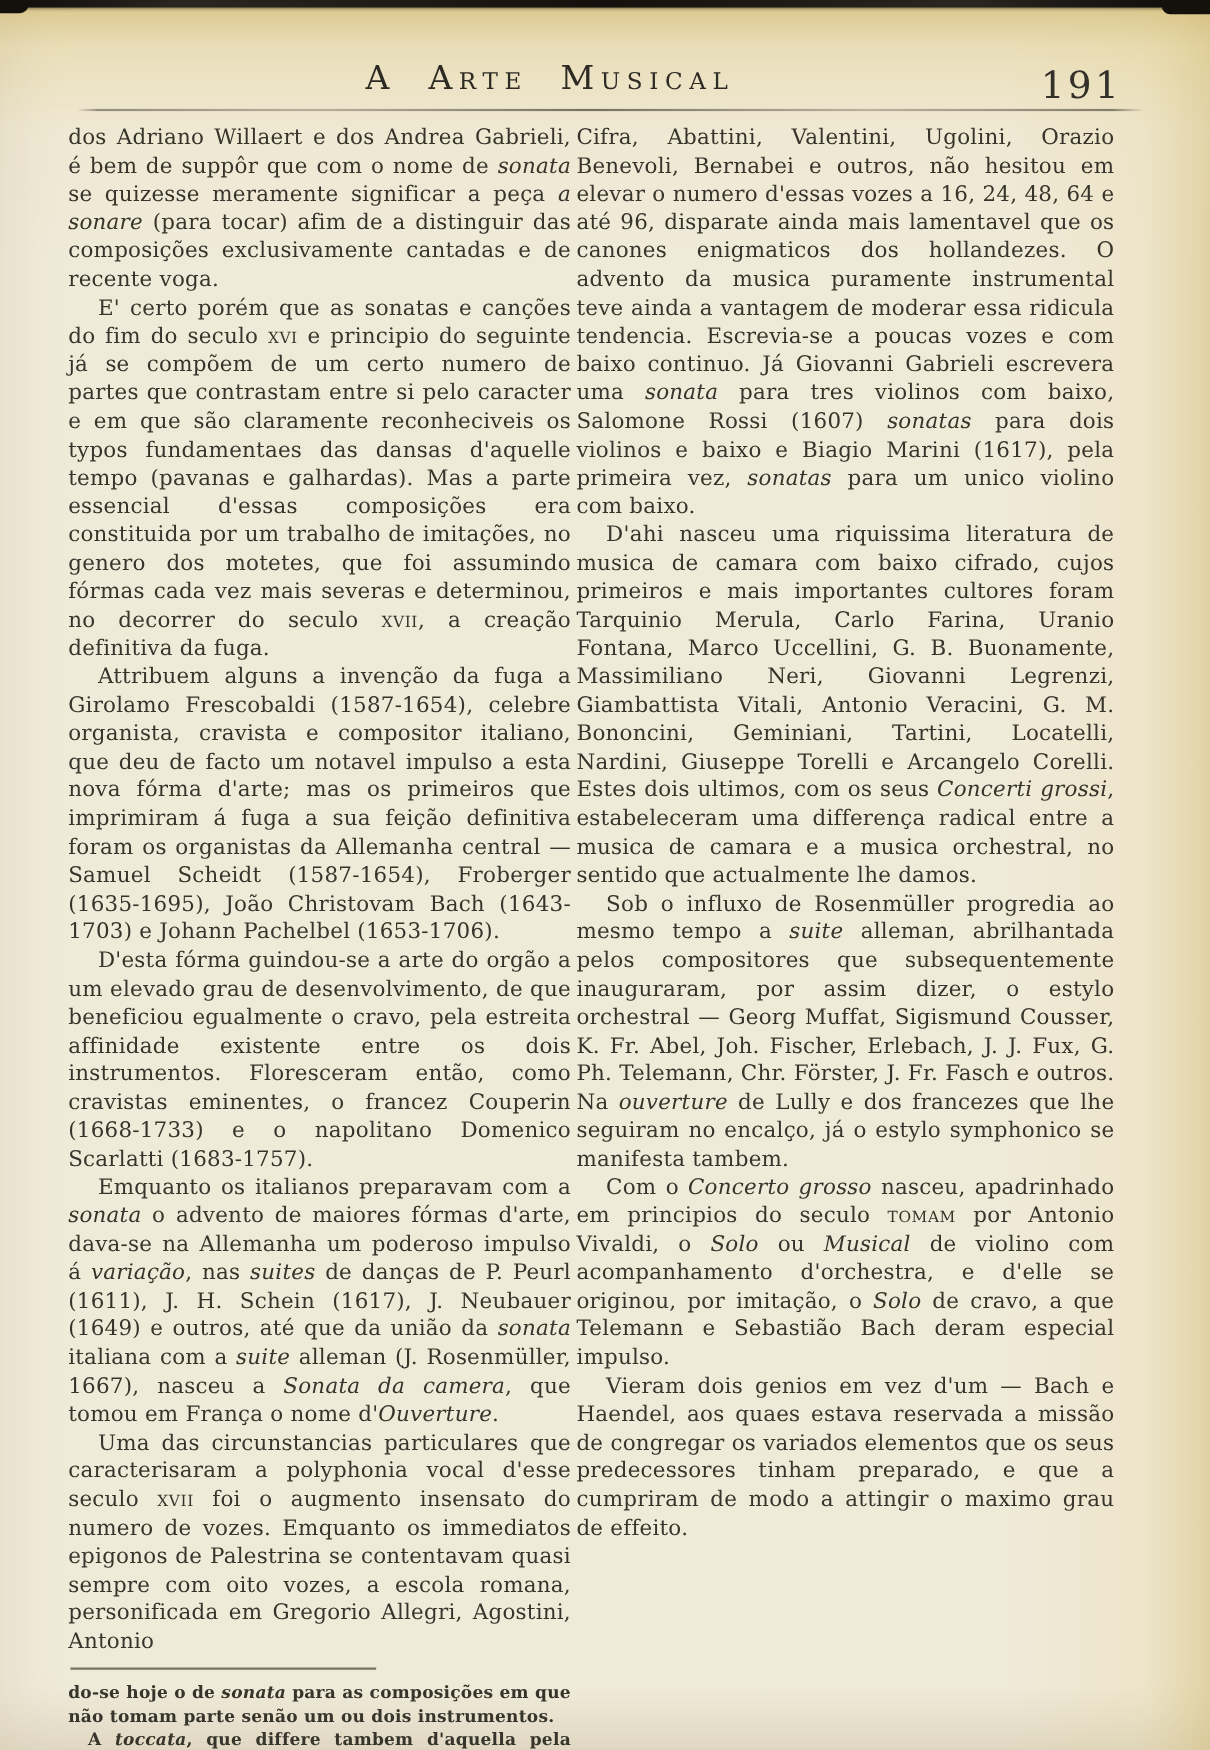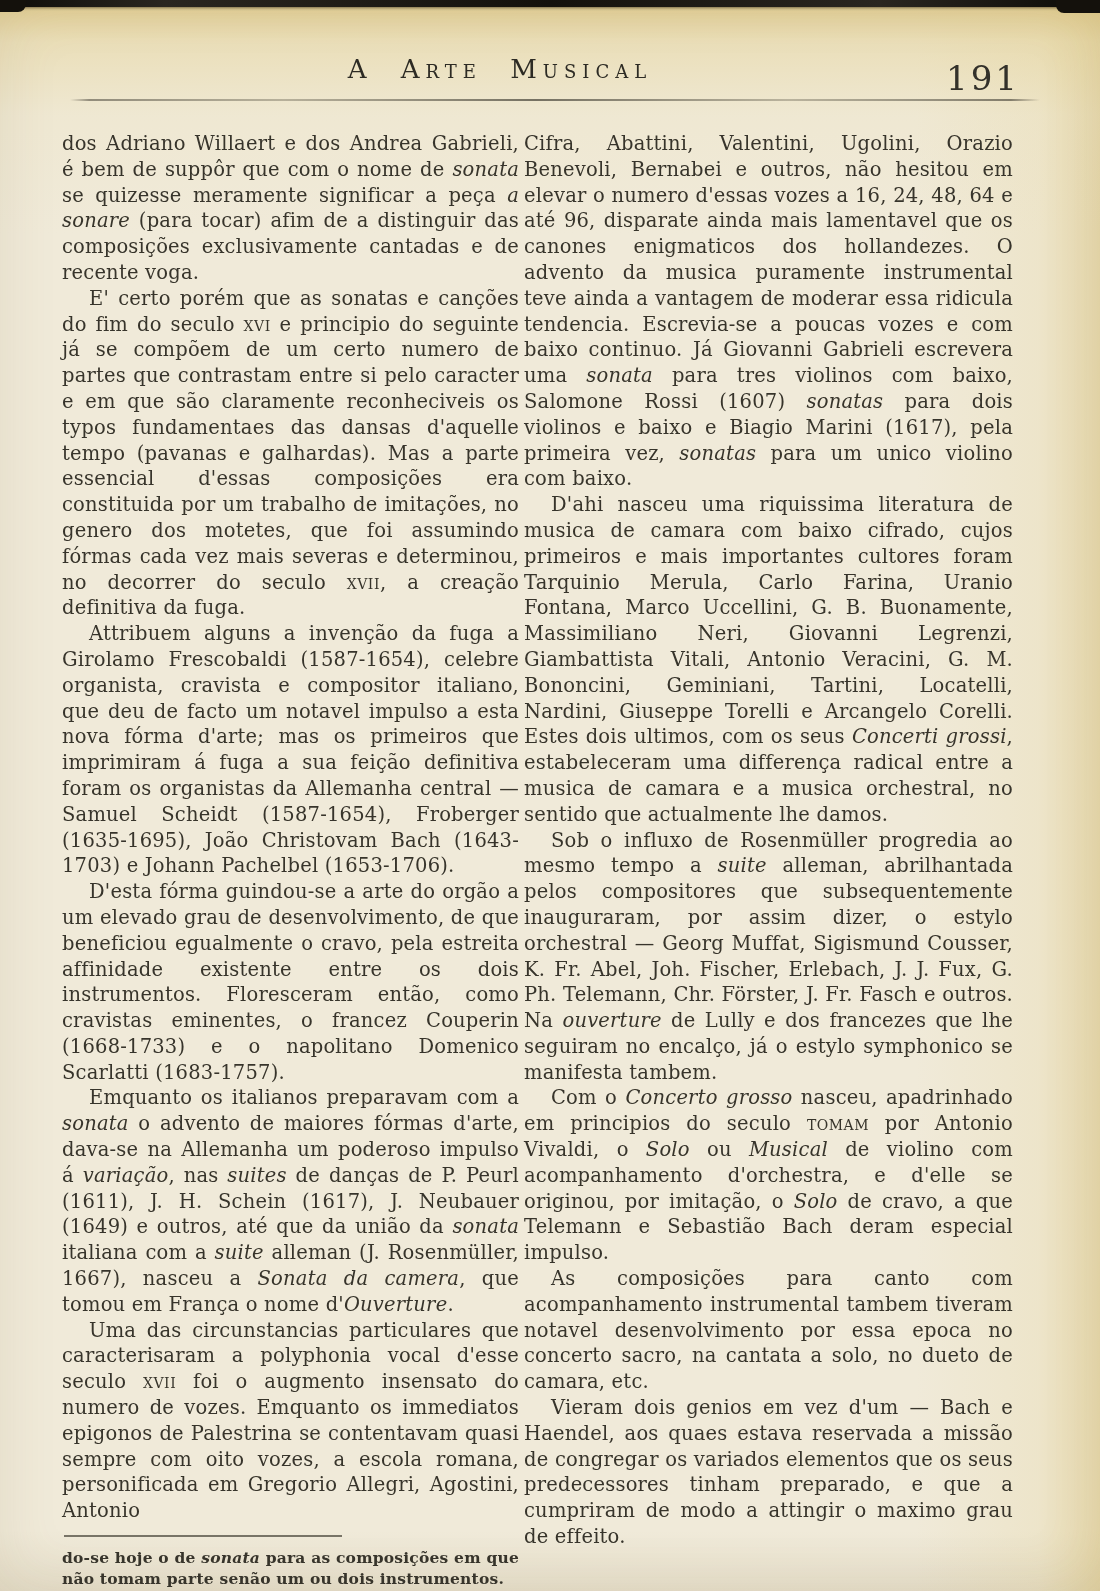--- a/index.html
+++ b/index.html
@@ -17,36 +17,36 @@
     position:absolute; top:0; left:0; right:0; height:7px;
     background:linear-gradient(90deg,#0e0c09,#2a2620 15%,#14110c 50%,#2a2620 80%,#0b0a07);
     box-shadow:0 1px 3px rgba(40,30,10,.55);
   }
   .top-edge-corner-left  { position:absolute; top:0; left:0;  width:26px; height:12px; background:#14110c; border-radius:0 0 8px 0; }
   .top-edge-corner-right { position:absolute; top:0; right:0; width:44px; height:13px; background:#14110c; border-radius:0 0 0 8px; }
 
   .header-title {
     position:absolute; top:54px; left:0; right:0; padding-right:100px;
     text-align:center; font-variant:small-caps;
-    font-size:26px; letter-spacing:6px; word-spacing:14px; color:#2d2b24;
+    font-size:30px; letter-spacing:6px; word-spacing:14px; color:#2d2b24;
   }
   .page-number {
     position:absolute; top:58px; right:80px;
     font-size:34px; letter-spacing:3px; color:#33312a;
   }
   .header-rule {
     position:absolute; top:99px; left:70px; width:970px; height:2px;
     background:linear-gradient(90deg, rgba(70,66,55,0), rgba(70,66,55,.55) 2%, rgba(100,95,78,.4) 22%, rgba(60,57,47,.68) 48%, rgba(100,95,78,.38) 74%, rgba(60,57,47,.6) 97%, rgba(70,66,55,0));
   }
 
   .col { position:absolute; top:112px; text-align:justify; font-size:19.5px; line-height:25.8px; letter-spacing:.2px; }
   .col-left  { left:62px;  width:457px; }
   .col-right { left:524px; width:489px; }
   .col p { margin:0; text-indent:27px; }
-  .col p.noind { text-indent:0;margin-top:19px; }
+  .col p.noind { text-indent:0; }
   em { font-style:italic; }
   .sc { font-variant:small-caps; letter-spacing:.5px; }
 
   .fn-sep {
     border:0; height:0; border-top:2px solid rgba(70,66,56,.7);
     width:278px; margin:11px 0 10px 2px;
   }
   .footnotes { font-size:15.5px; line-height:21px; }
   .footnotes p { text-indent:0; margin:0;font-weight:bold; }
   .footnotes p.ind { text-indent:18px; }
@@ -77,17 +77,16 @@
       <p>do-se hoje o de <em>sonata</em> para as composições em que não tomam parte senão um ou dois instrumentos.</p>
       <p class="ind">A <em>toccata</em>, que differe tambem d'aquella pela indole e é quasi exclusivamente formada por passagens de virtuosidade e pequenos fragmentos fugados, é sómente applicada aos instrumentos de teclado — orgão, cravo e piano. Os auctores que mais teem illustrado este genero são A. Gabrieli, Merullo, Scarlatti, Bach, Paradies, Czerny, Clementi, Schumann, Dreyschock, e entre os contemporaneos Sgambati, Saint Saëns, Gigout, Chaminade, Gedalge, Massenet, etc.</p>
     </div>
   </div>
 
   <div class="col col-right">
     <p class="noind">Cifra, Abattini, Valentini, Ugolini, Orazio Benevoli, Bernabei e outros, não hesitou em elevar o numero d'essas vozes a 16, 24, 48, 64 e até 96, disparate ainda mais lamentavel que os canones enigmaticos dos hollandezes. O advento da musica puramente instrumental teve ainda a vantagem de moderar essa ridicula tendencia. Escrevia-se a poucas vozes e com baixo continuo. Já Giovanni Gabrieli escrevera uma <em>sonata</em> para tres violinos com baixo, Salomone Rossi (1607) <em>sonatas</em> para dois violinos e baixo e Biagio Marini (1617), pela primeira vez, <em>sonatas</em> para um unico violino com baixo.</p>
     <p>D'ahi nasceu uma riquissima literatura de musica de camara com baixo cifrado, cujos primeiros e mais importantes cultores foram Tarquinio Merula, Carlo Farina, Uranio Fontana, Marco Uccellini, G. B. Buonamente, Massimiliano Neri, Giovanni Legrenzi, Giambattista Vitali, Antonio Veracini, G. M. Bononcini, Geminiani, Tartini, Locatelli, Nardini, Giuseppe Torelli e Arcangelo Corelli. Estes dois ultimos, com os seus <em>Concerti grossi</em>, estabeleceram uma differença radical entre a musica de camara e a musica orchestral, no sentido que actualmente lhe damos.</p>
     <p>Sob o influxo de Rosenmüller progredia ao mesmo tempo a <em>suite</em> alleman, abrilhantada pelos compositores que subsequentemente inauguraram, por assim dizer, o estylo orchestral — Georg Muffat, Sigismund Cousser, K. Fr. Abel, Joh. Fischer, Erlebach, J. J. Fux, G. Ph. Telemann, Chr. Förster, J. Fr. Fasch e outros. Na <em>ouverture</em> de Lully e dos francezes que lhe seguiram no encalço, já o estylo symphonico se manifesta tambem.</p>
     <p>Com o <em>Concerto grosso</em> nasceu, apadrinhado em principios do seculo <span class="sc">tomam</span> por Antonio Vivaldi, o <em>Solo</em> ou <em>Musical</em> de violino com acompanhamento d'orchestra, e d'elle se originou, por imitação, o <em>Solo</em> de cravo, a que Telemann e Sebastião Bach deram especial impulso.</p>
-    <p>As composições para canto com acompanhamento instrumental tambem tiveram notavel desenvolvimento por essa epoca no concerto sacro, na cantata a solo, no dueto de camara, etc.</p>
     <p>Vieram dois genios em vez d'um — Bach e Haendel, aos quaes estava reservada a missão de congregar os variados elementos que os seus predecessores tinham preparado, e que a cumpriram de modo a attingir o maximo grau de effeito.</p>
 
   </div>
 </div>
 
 </body></html>

